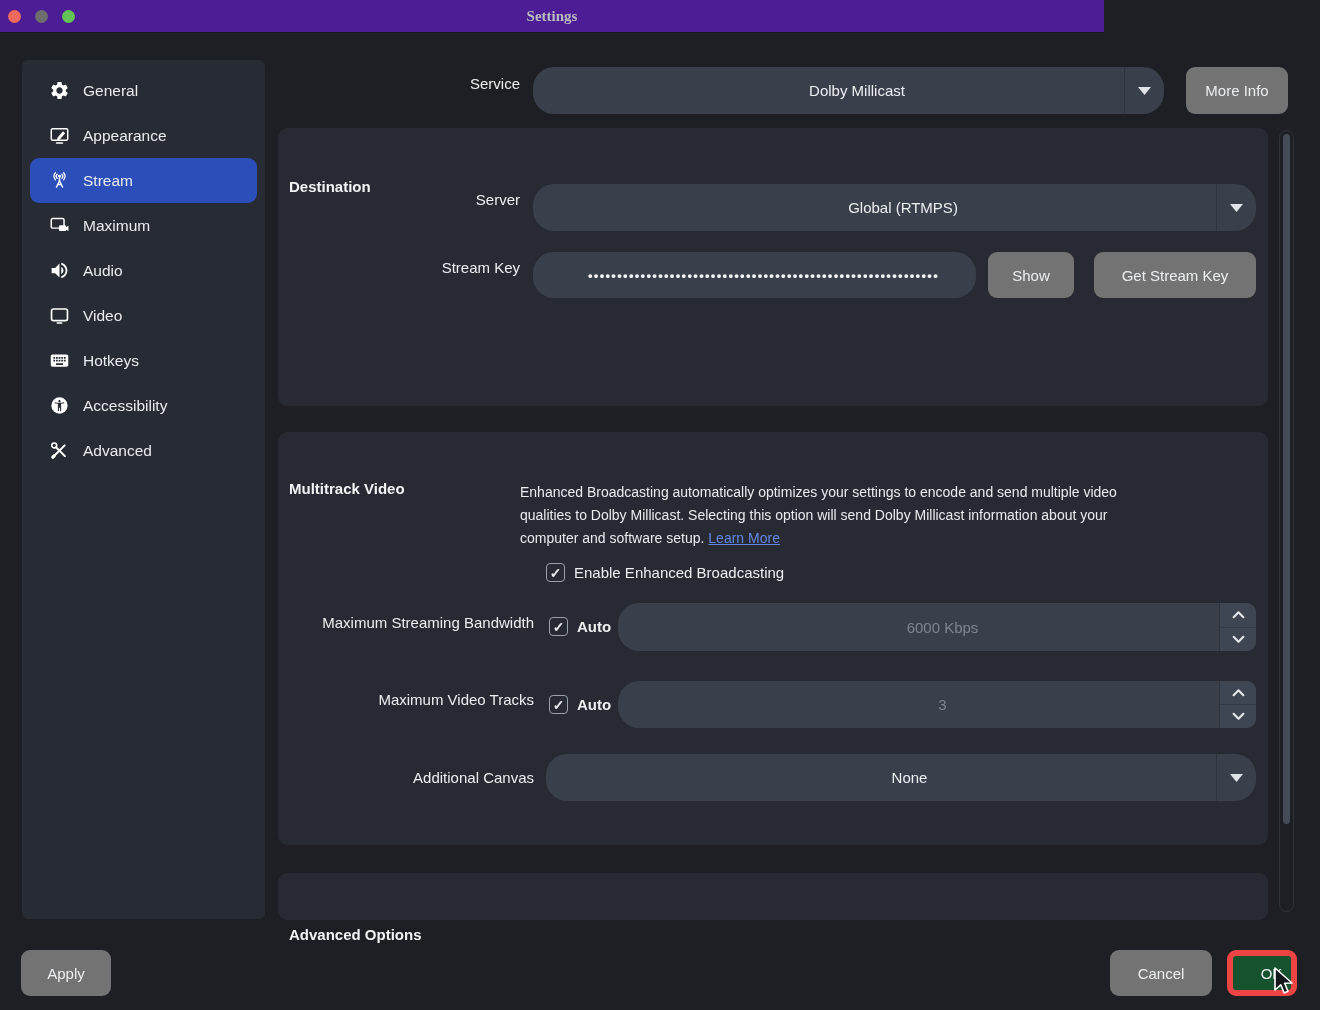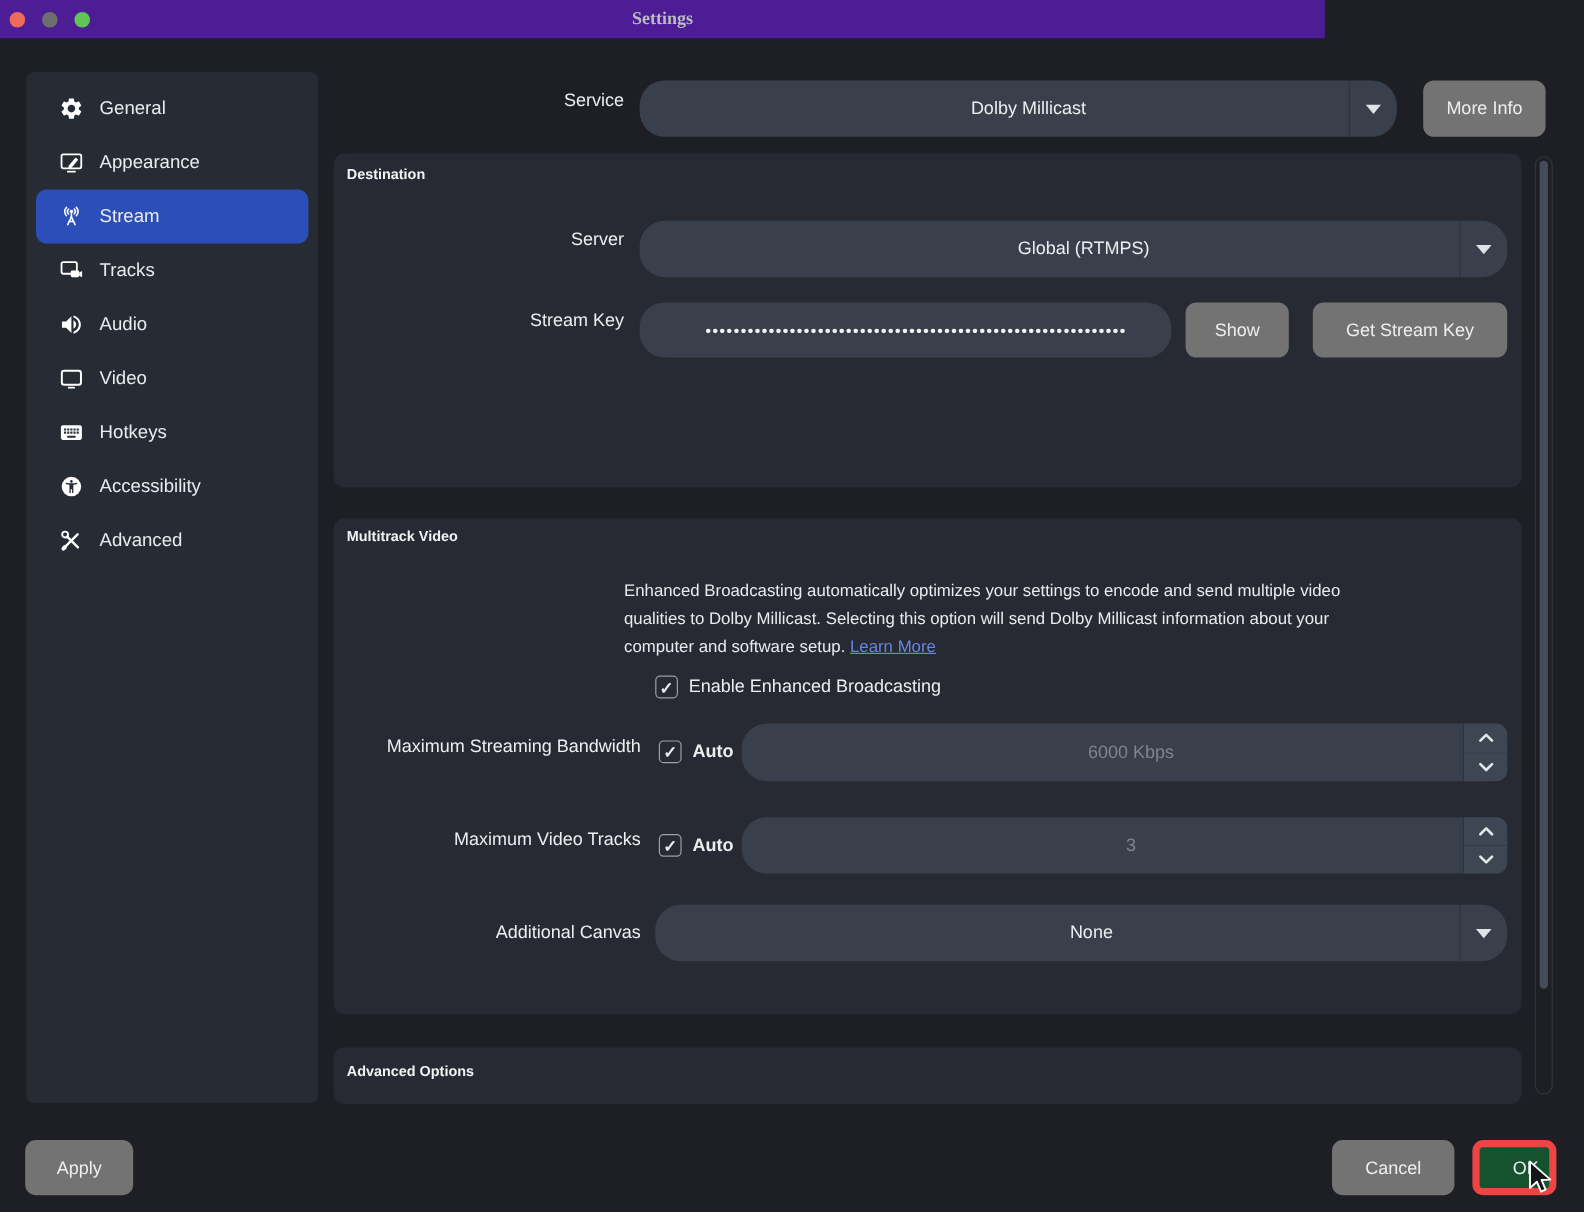--- a/index.html
+++ b/index.html
@@ -34,21 +34,21 @@
     display:flex; align-items:center; font-size:15px; color:#eceef0;justify-content:center; }
   .fld .val { padding-left:17px; }
   .caret-zone { position:absolute; right:0; top:0; bottom:0; width:40px;
     border-left:1px solid #2f333c; display:flex; align-items:center; justify-content:center; }
   .caret-zone svg { width:13px; height:8px; }
   .btn { position:absolute; background:#737373; border-radius:9px; border:none;
     display:flex; align-items:center; justify-content:center; font-size:15px; color:#eceef0;
     font-family:"Liberation Sans", sans-serif; }
   .btn-ok { background:#14532d; border:6px solid #ef4444;padding-left:19px; }
   .panel { position:absolute; left:278px; width:990px; background:#272a32; border-radius:9px; }
-  .panel-h { position:absolute; left:11px; font-size:12px; font-weight:700; color:#f2f3f5; }
+  .panel-h { position:absolute; left:11px; font-size:15px; font-weight:700; color:#f2f3f5;margin-top:40px; }
   .cb { width:19px; height:19px; border:1.5px solid #9aa0a8; border-radius:4px;
     display:flex; align-items:center; justify-content:center; background:transparent;
     color:#e8eaed; font-size:14px; font-weight:700; line-height:1; flex:none; }
   .cbrow { position:absolute; display:flex; align-items:center; gap:9px; }
   .cbrow .cblabel { font-size:15px; color:#eceef0; }
   .cbrow .auto { font-weight:700; }
   .muted { color:#7e8490; }
   .spin { position:absolute; right:0; top:0; bottom:0; width:37px; display:flex;
     flex-direction:column; border-left:1px solid #2f333c; }
   .spin .sp { flex:1; background:#3f4653; display:flex; align-items:center; justify-content:center; border:none; }
@@ -114,21 +114,21 @@
     <span>Stream</span>
   </div>
   <div class="side-item">
     <span class="icn">
       <svg viewBox="0 0 24 24">
           <rect x="2.6" y="4" width="14.6" height="11" rx="1.6" fill="none" stroke="#fff" stroke-width="1.7"></rect>
           <rect x="11.4" y="11.8" width="8" height="6.6" rx="1.4" fill="#fff"></rect>
           <path d="M19.4 13.8l2.8-1.5v6l-2.8-1.5z" fill="#fff"></path>
         </svg>
     </span>
-    <span>Tracks</span>
+    <span>Maximum</span>
   </div>
   <div class="side-item">
     <span class="icn">
       <svg viewBox="0 0 24 24">
           <path fill="#fff" d="M3 9v6h4l5 5V4L7 9H3zm13.5 3c0-1.77-1.02-3.29-2.5-4.03v8.05c1.48-.73 2.5-2.25 2.5-4.02zM14 3.23v2.06c2.89.86 5 3.54 5 6.71s-2.11 5.85-5 6.71v2.06c4.01-.91 7-4.49 7-8.77s-2.99-7.86-7-8.77z"></path>
         </svg>
     </span>
     <span>Audio</span>
   </div>
   <div class="side-item">

